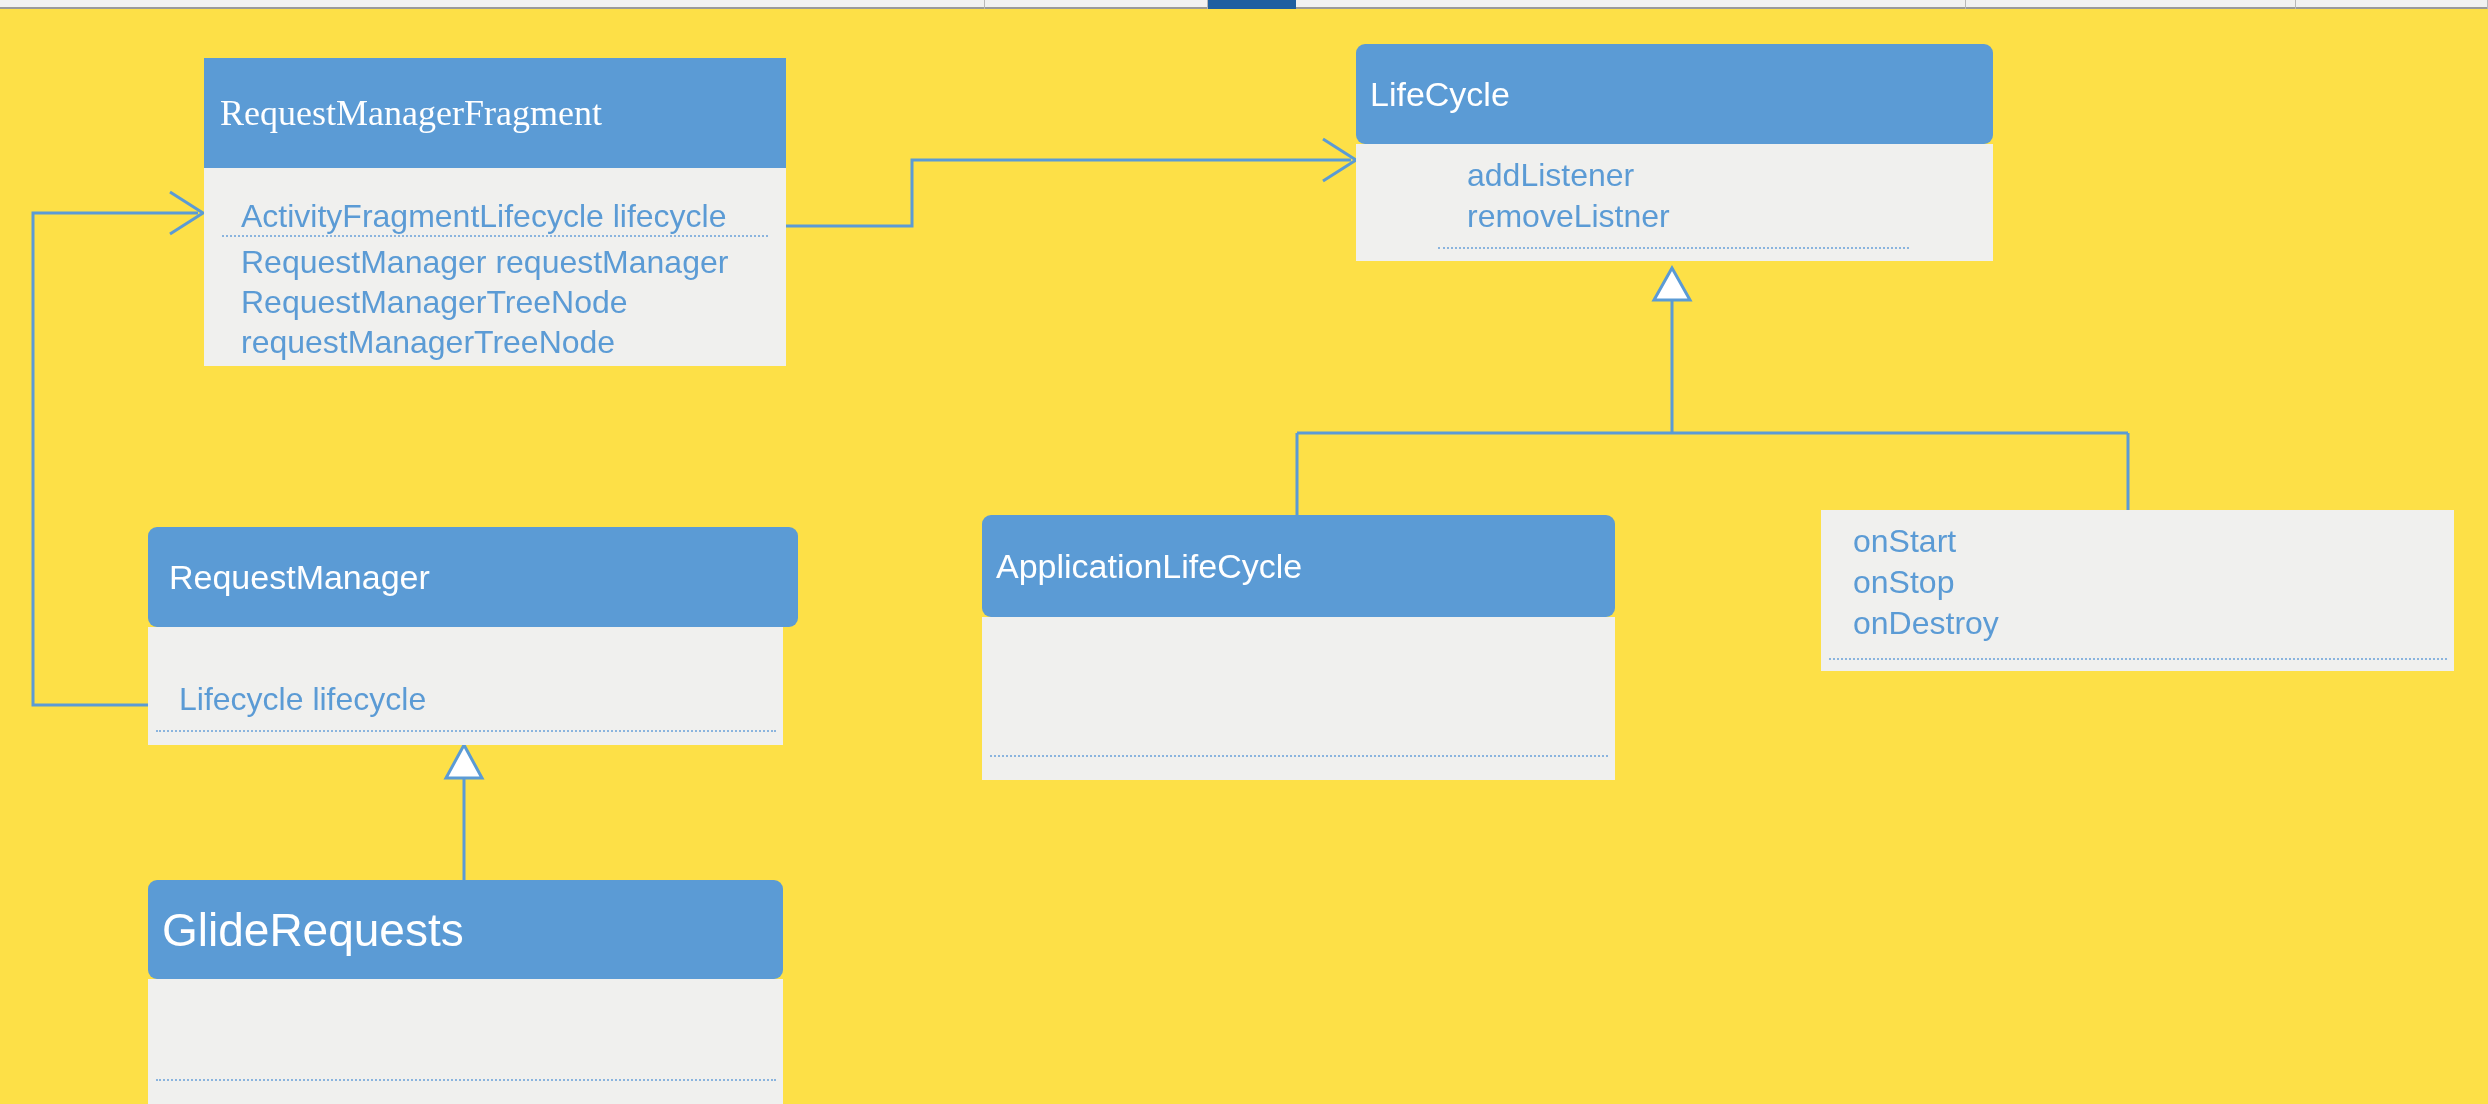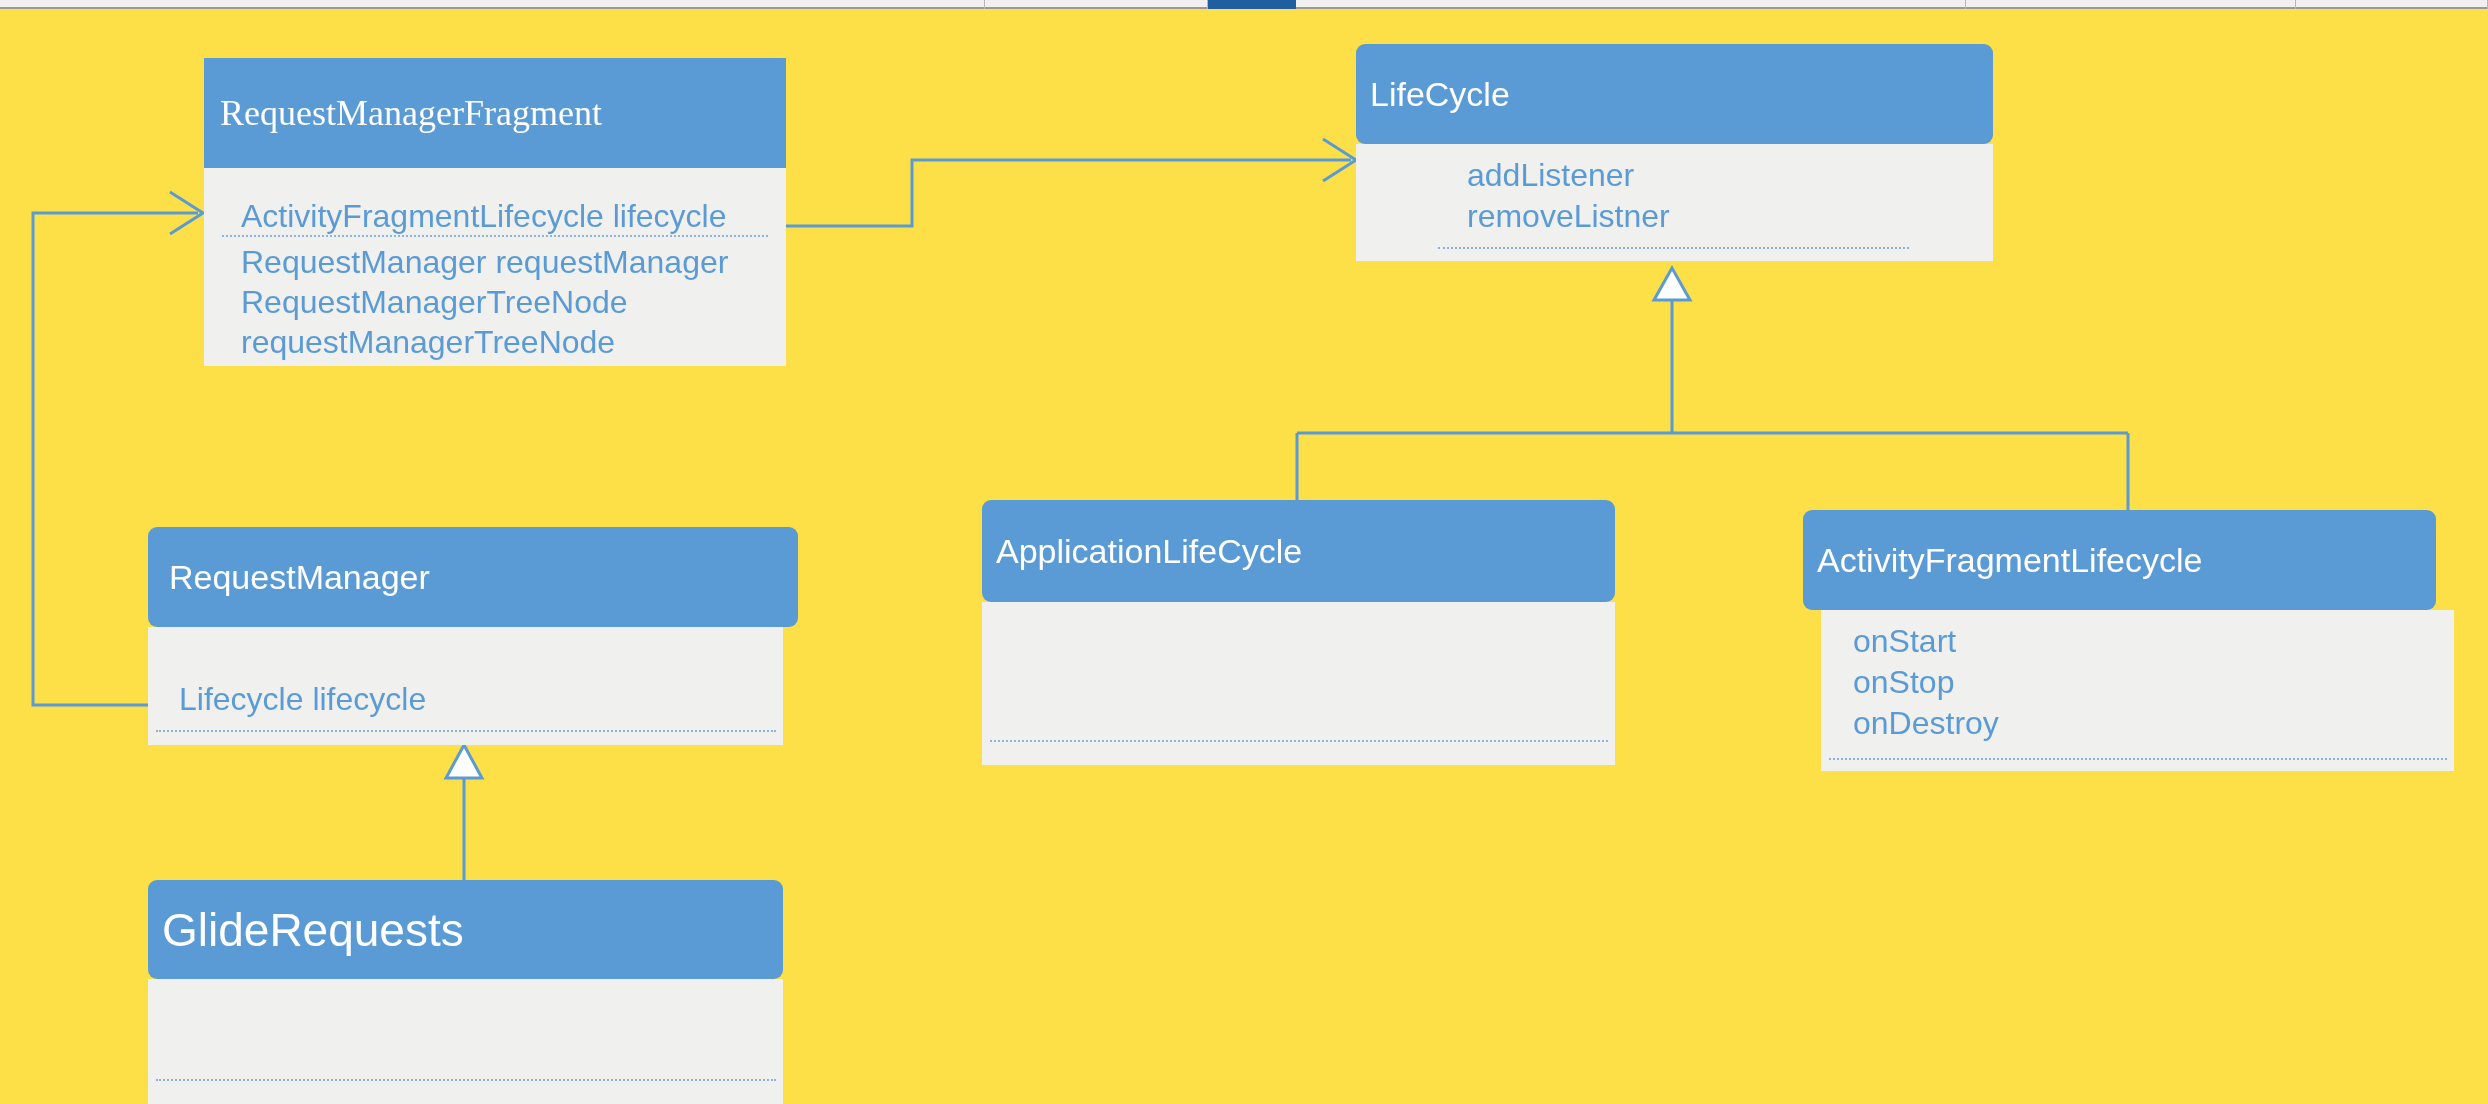--- a/index.html
+++ b/index.html
@@ -159,33 +159,30 @@
   <div class="uml-class" style="left:148px; top:527px; width:635px; height:218px;">
     <div class="uml-header sans" style="width:650px; height:100px; padding-left:21px; font-size:34px;">
       <span>RequestManager</span>
     </div>
     <div class="uml-body" style="width:635px; height:118px;">
       <div class="uml-op" style="position:absolute; left:31px; top:54px; font-size:32px;">Lifecycle lifecycle</div>
       <div class="dotted-sep" style="left:8px; top:103px; width:620px;"></div>
     </div>
   </div>
 
-  <div class="uml-class" style="left:982px; top:500px; width:561px; height:265px;">
+  <div class="uml-class" style="left:982px; top:515px; width:561px; height:265px;">
     <div class="uml-header sans" style="width:633px; height:102px; padding-left:14px; font-size:34px;">
       <span>ApplicationLifeCycle</span>
     </div>
     <div class="uml-body" style="width:633px; height:163px;">
       <div class="dotted-sep" style="left:8px; top:138px; width:618px;"></div>
     </div>
   </div>
 
   <div class="uml-class" style="left:1803px; top:510px; width:633px; height:261px;">
-    <div class="uml-header sans" style="width:633px; height:100px; padding-left:14px; font-size:34px;">
-      <span>ActivityFragmentLifecycle</span>
-    </div>
     <div class="uml-body" style="width:633px; height:161px;margin-left:18px;">
       <div class="uml-op" style="position:absolute; left:32px; top:13px; font-size:32px;">onStart</div>
       <div class="uml-op" style="position:absolute; left:32px; top:54px; font-size:32px;">onStop</div>
       <div class="uml-op" style="position:absolute; left:32px; top:95px; font-size:32px;">onDestroy</div>
       <div class="dotted-sep" style="left:8px; top:148px; width:618px;"></div>
     </div>
   </div>
 
   <div class="uml-class" style="left:148px; top:880px; width:635px; height:224px;">
     <div class="uml-header sans" style="width:635px; height:99px; padding-left:14px; font-size:46px;">

